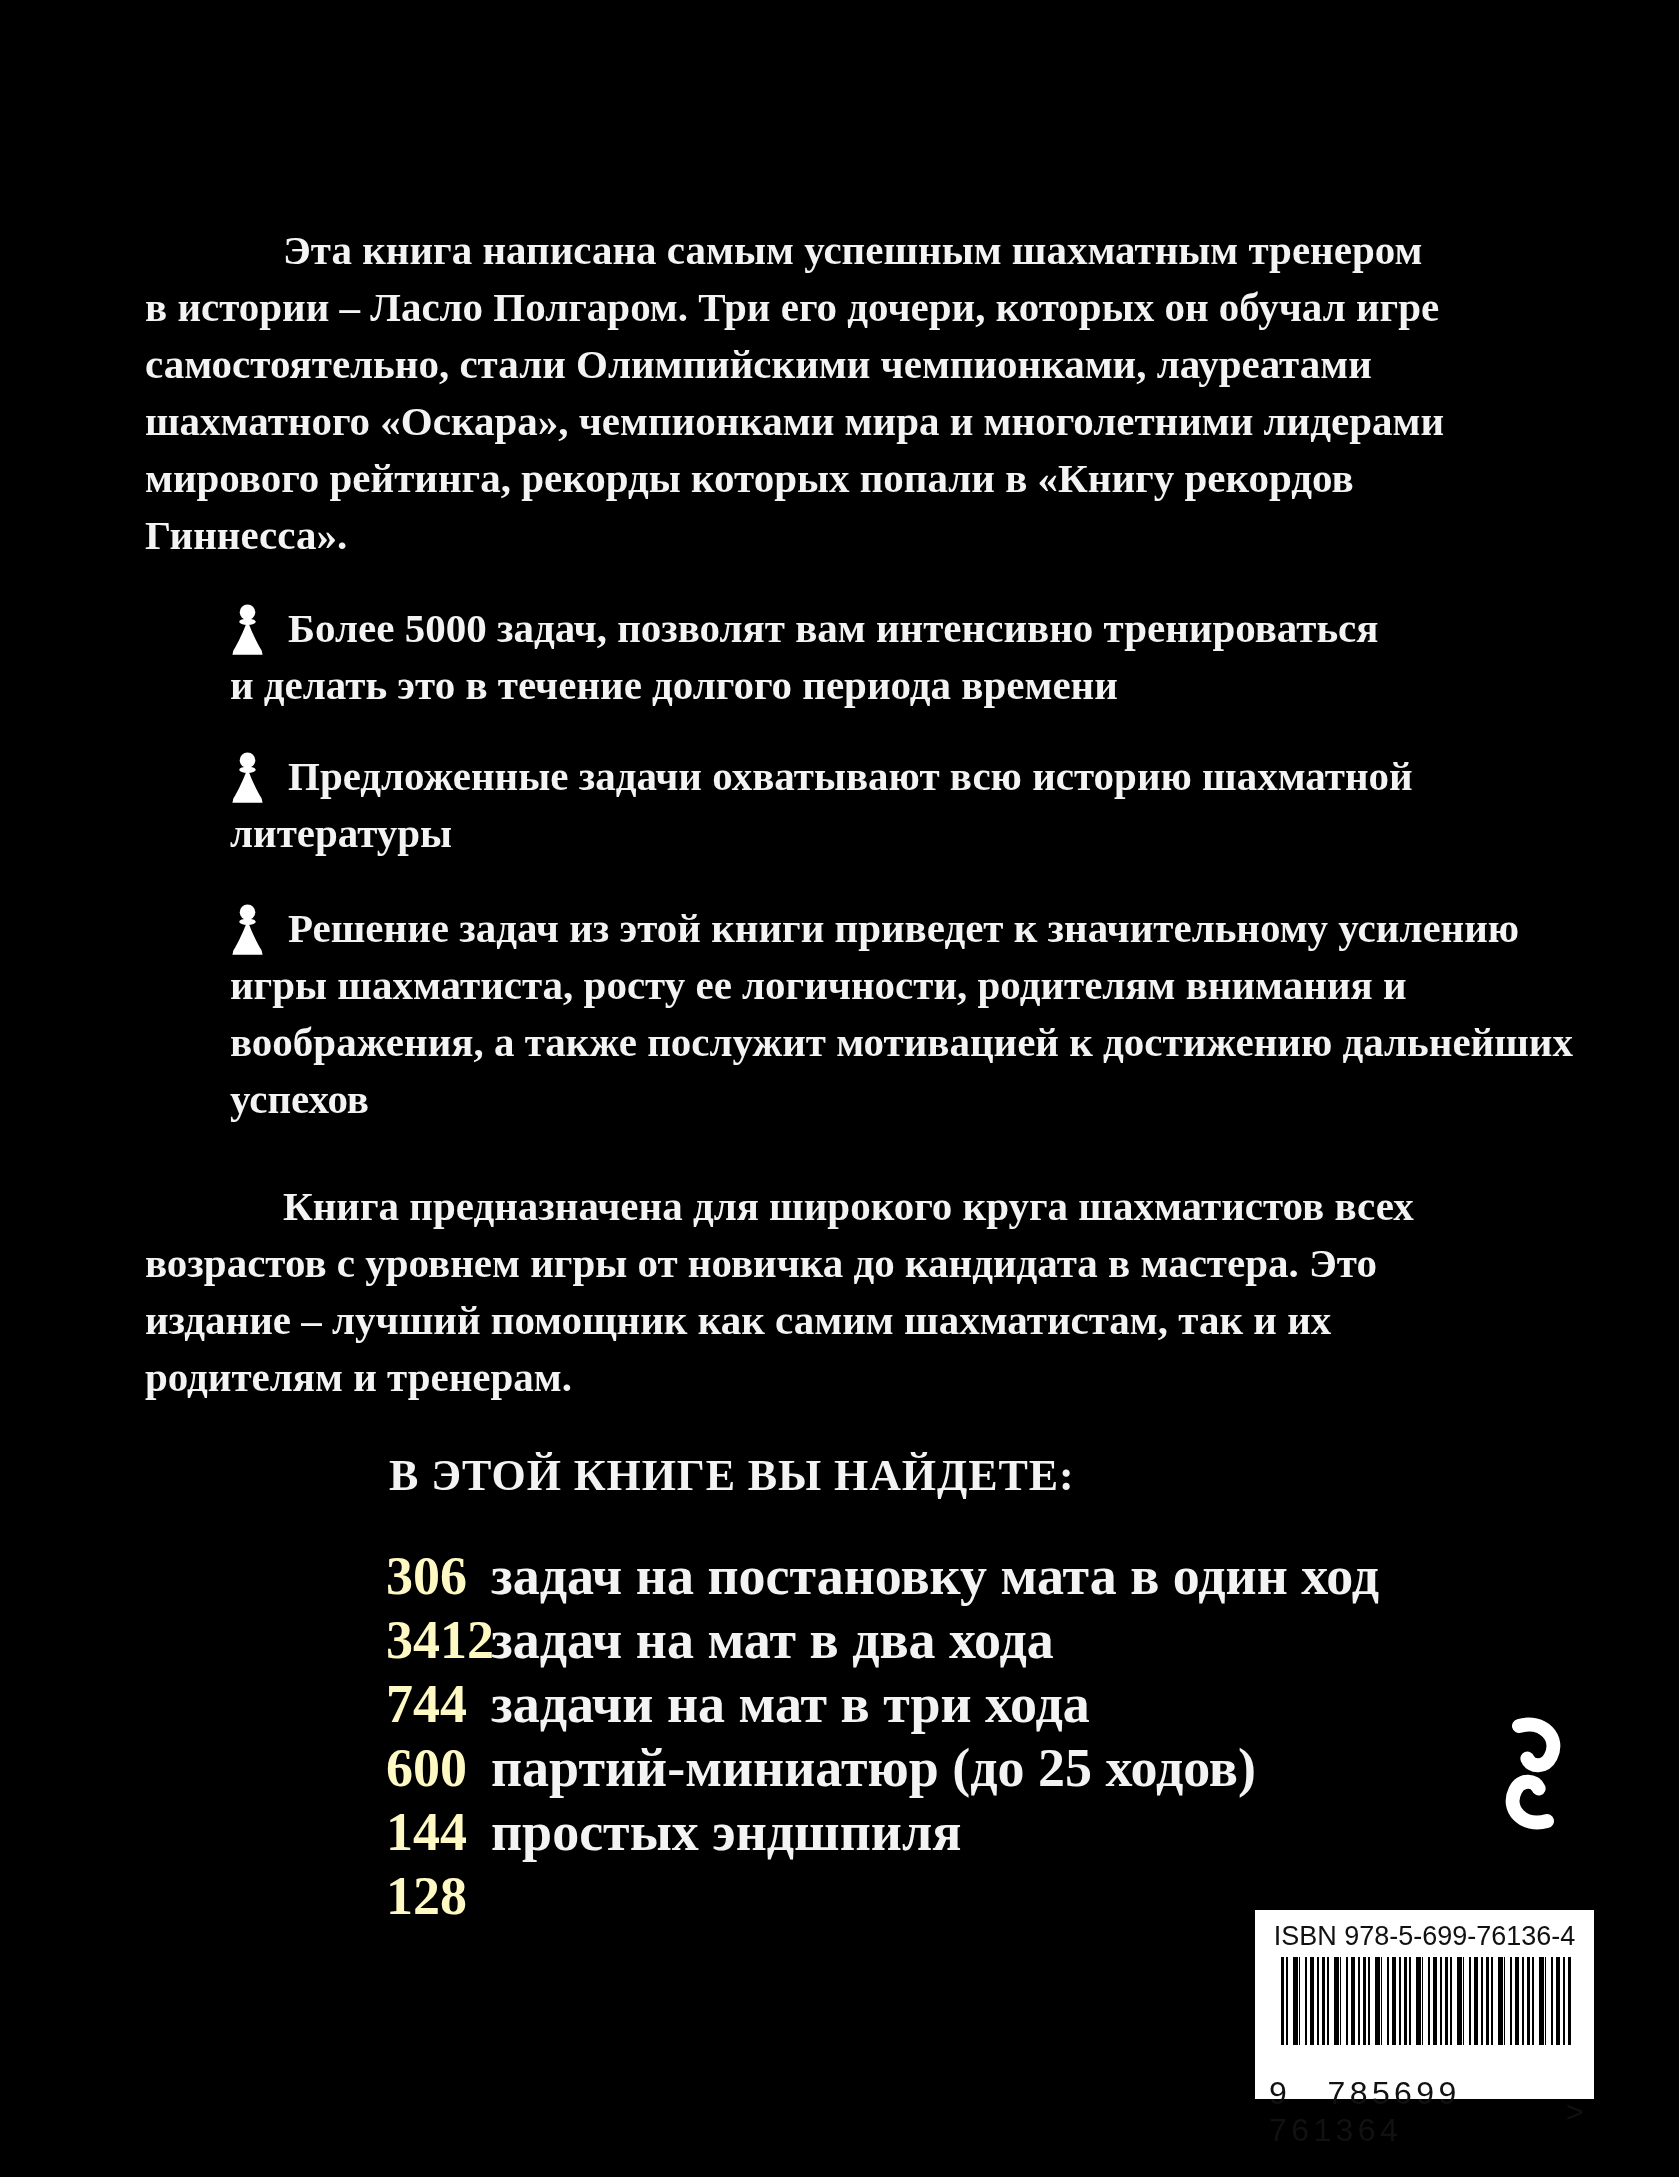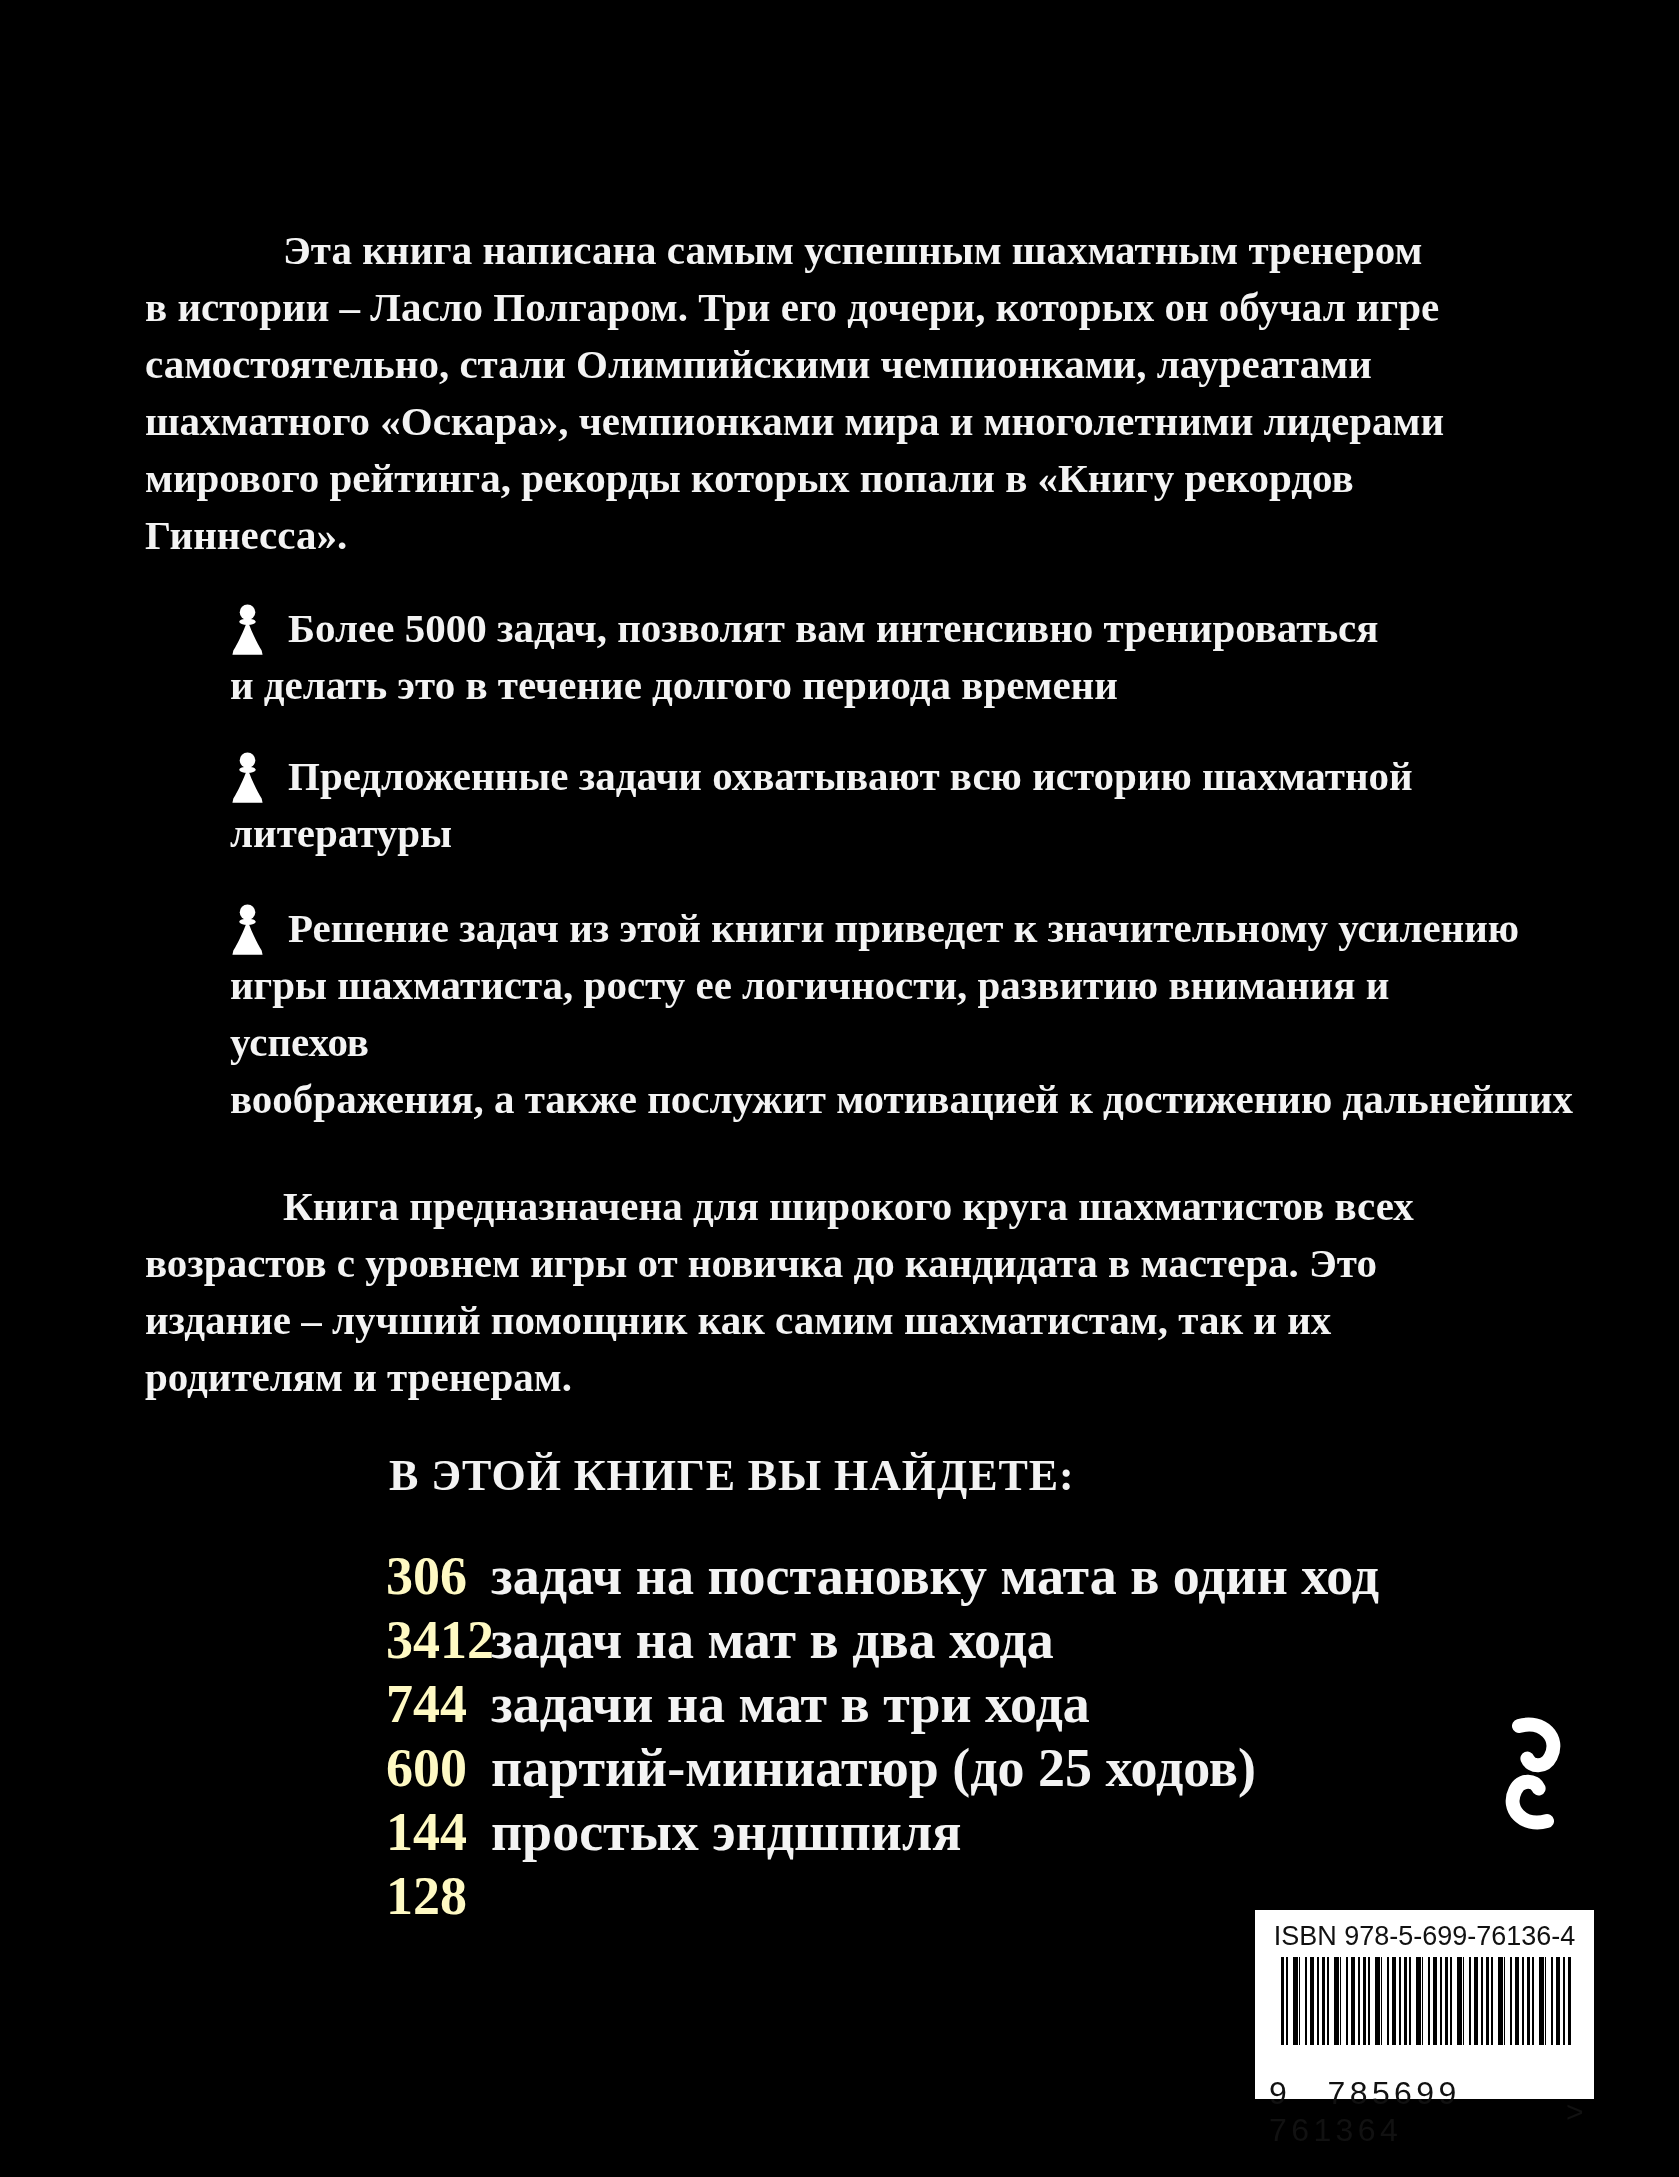--- a/index.html
+++ b/index.html
@@ -88,23 +88,23 @@
 </div>
 
 <div class="abs bullet" style="left:230px;top:888px;">
   <svg class="pawn" viewBox="0 0 38 58">
     <circle cx="19" cy="9" r="8.5"></circle>
     <ellipse cx="19" cy="19.5" rx="9" ry="3.4"></ellipse>
     <path d="M19 18 C14.5 30 9 42 3.5 51 L2.5 55.5 L35.5 55.5 L34.5 51 C29 42 23.5 30 19 18 Z"></path>
   </svg>
   <div>
       <div class="line">Решение задач из этой книги приведет к значительному усилению</div>
-      <div class="line">игры шахматиста, росту ее логичности, развитию внимания и</div>
+      <div class="line">игры шахматиста, росту ее логичности, родителям внимания и</div>
+      <div class="line">воображения, а также послужит мотивацией к достижению дальнейших</div>
       <div class="line">успехов</div>
-      <div class="line">воображения, а также послужит мотивацией к достижению дальнейших</div>
     </div>
 </div>
 
 <div class="abs para" style="left:145px;top:1178px;">
     <div class="line">Книга предназначена для широкого круга шахматистов всех</div>
     <div class="line">возрастов с уровнем игры от новичка до кандидата в мастера. Это</div>
     <div class="line">издание – лучший помощник как самим шахматистам, так и их</div>
     <div class="line">родителям и тренерам.</div>
   </div>
 

